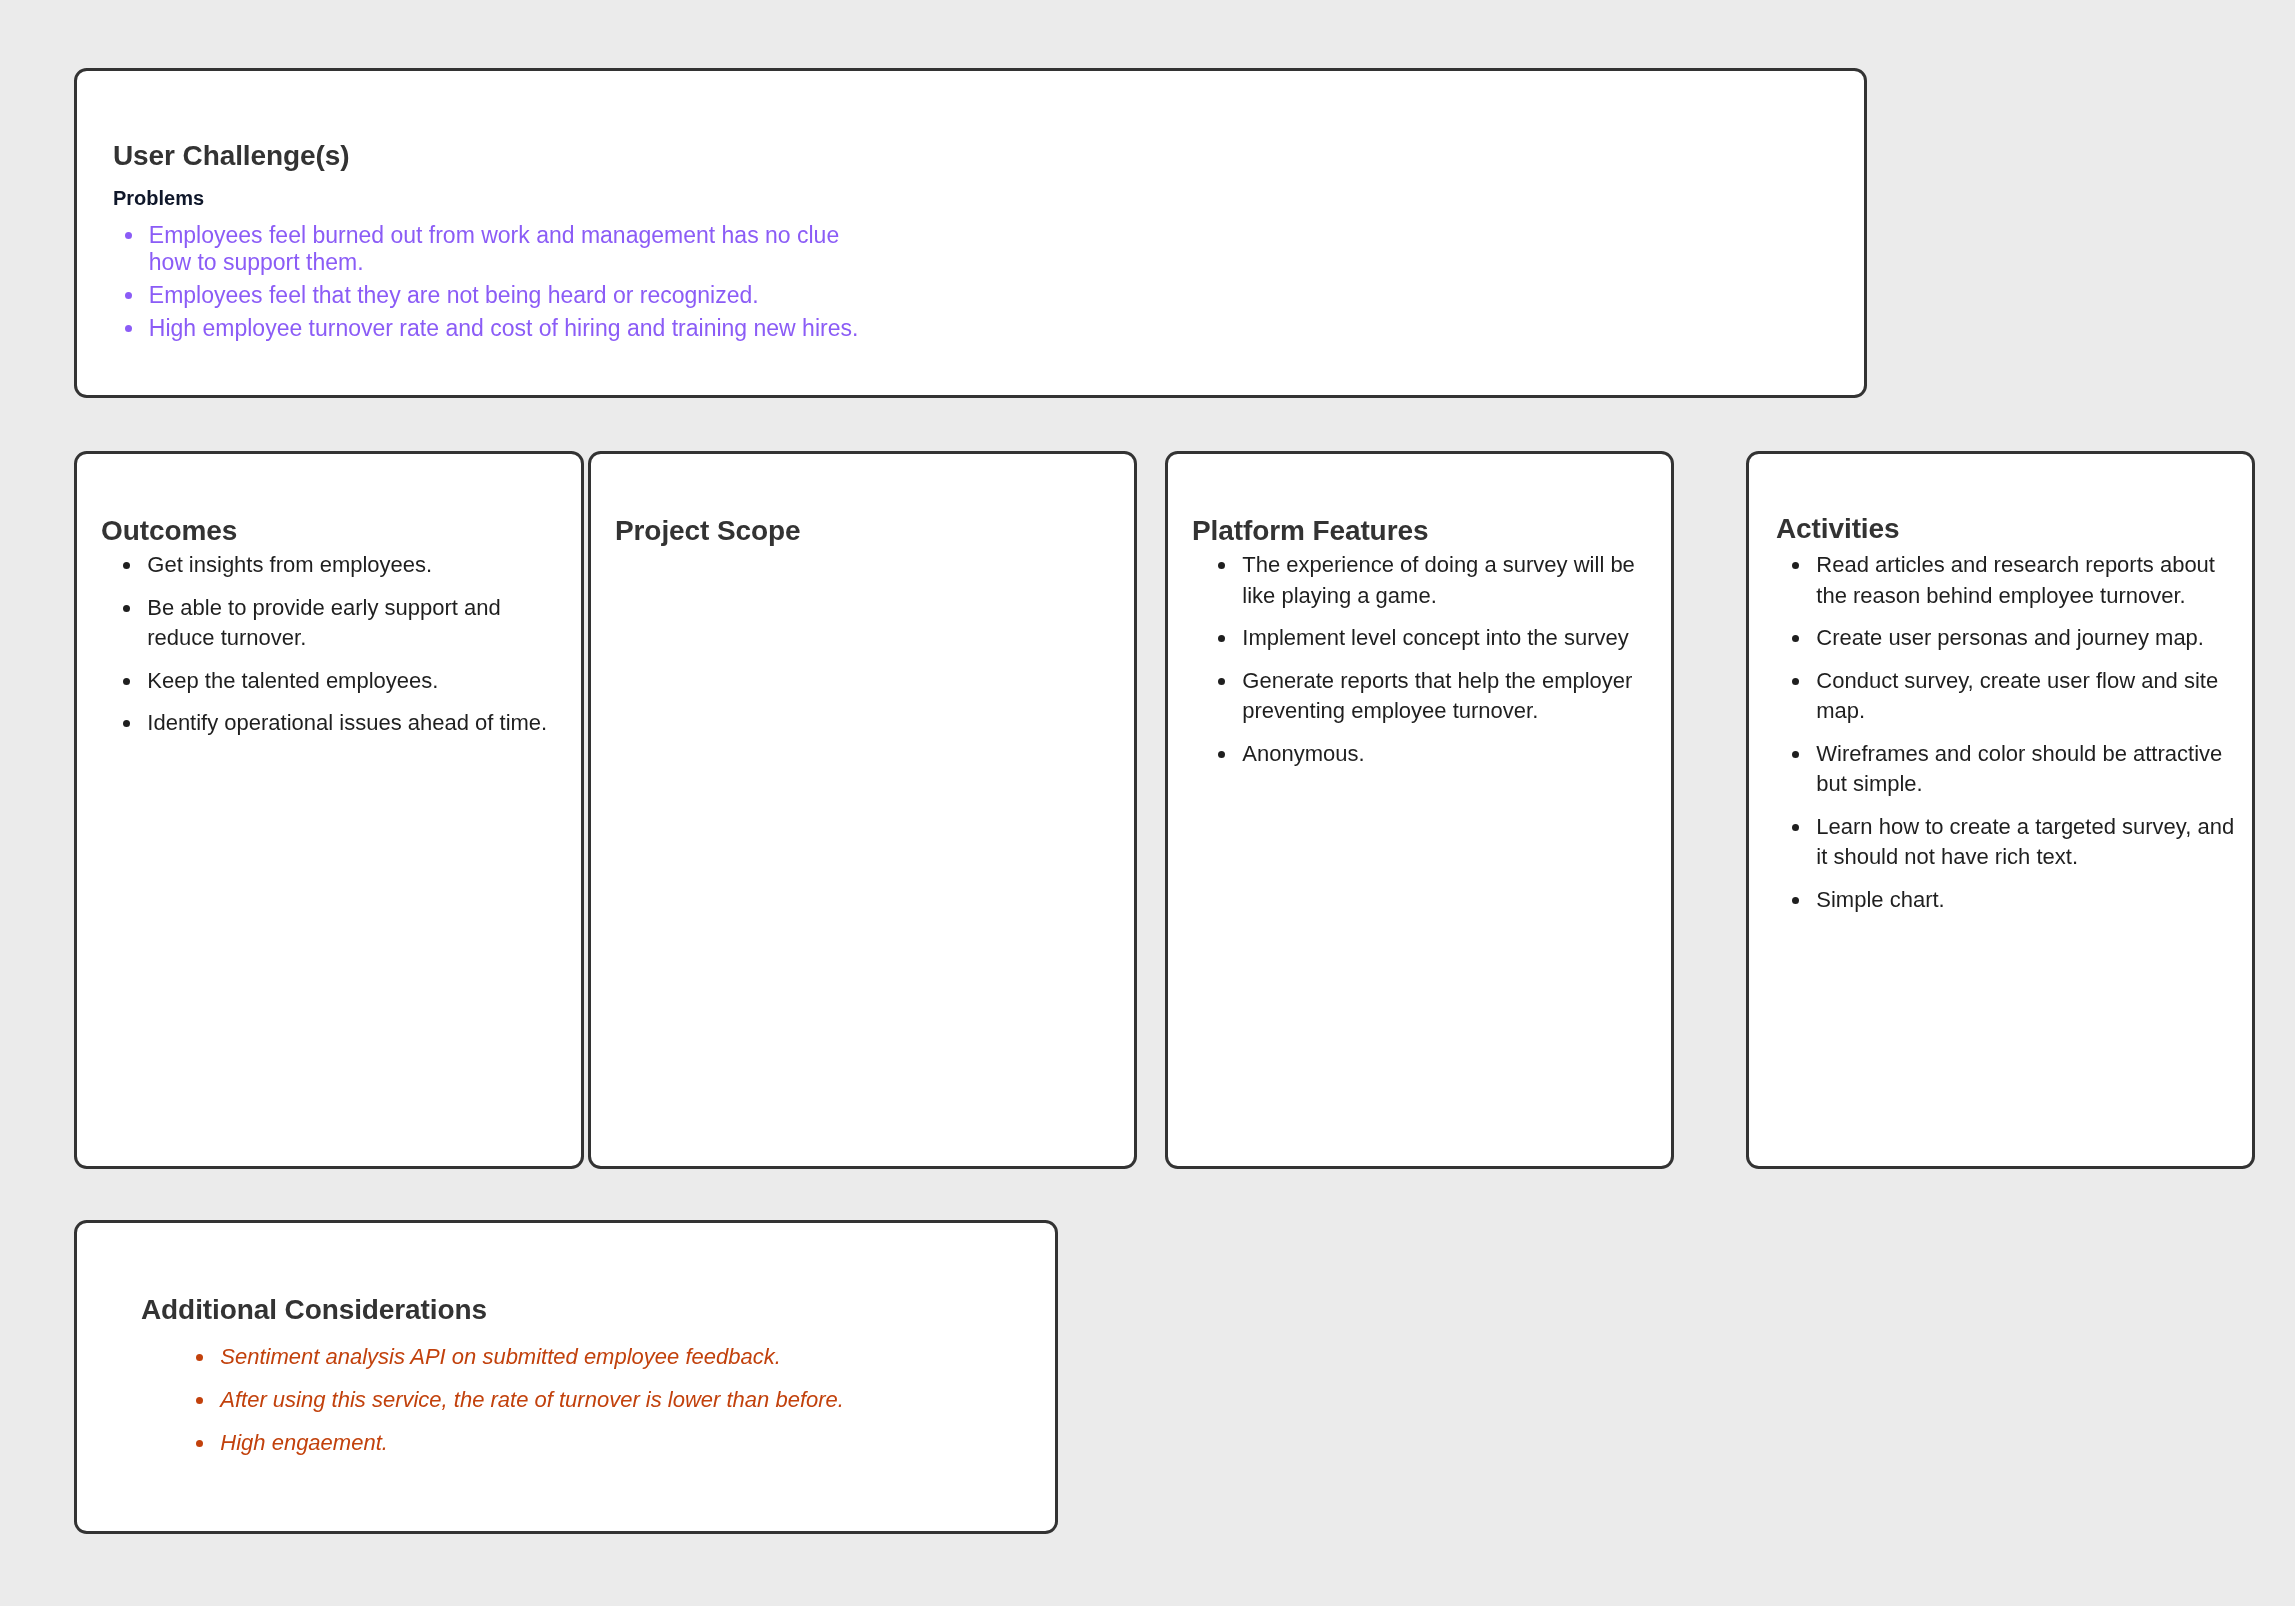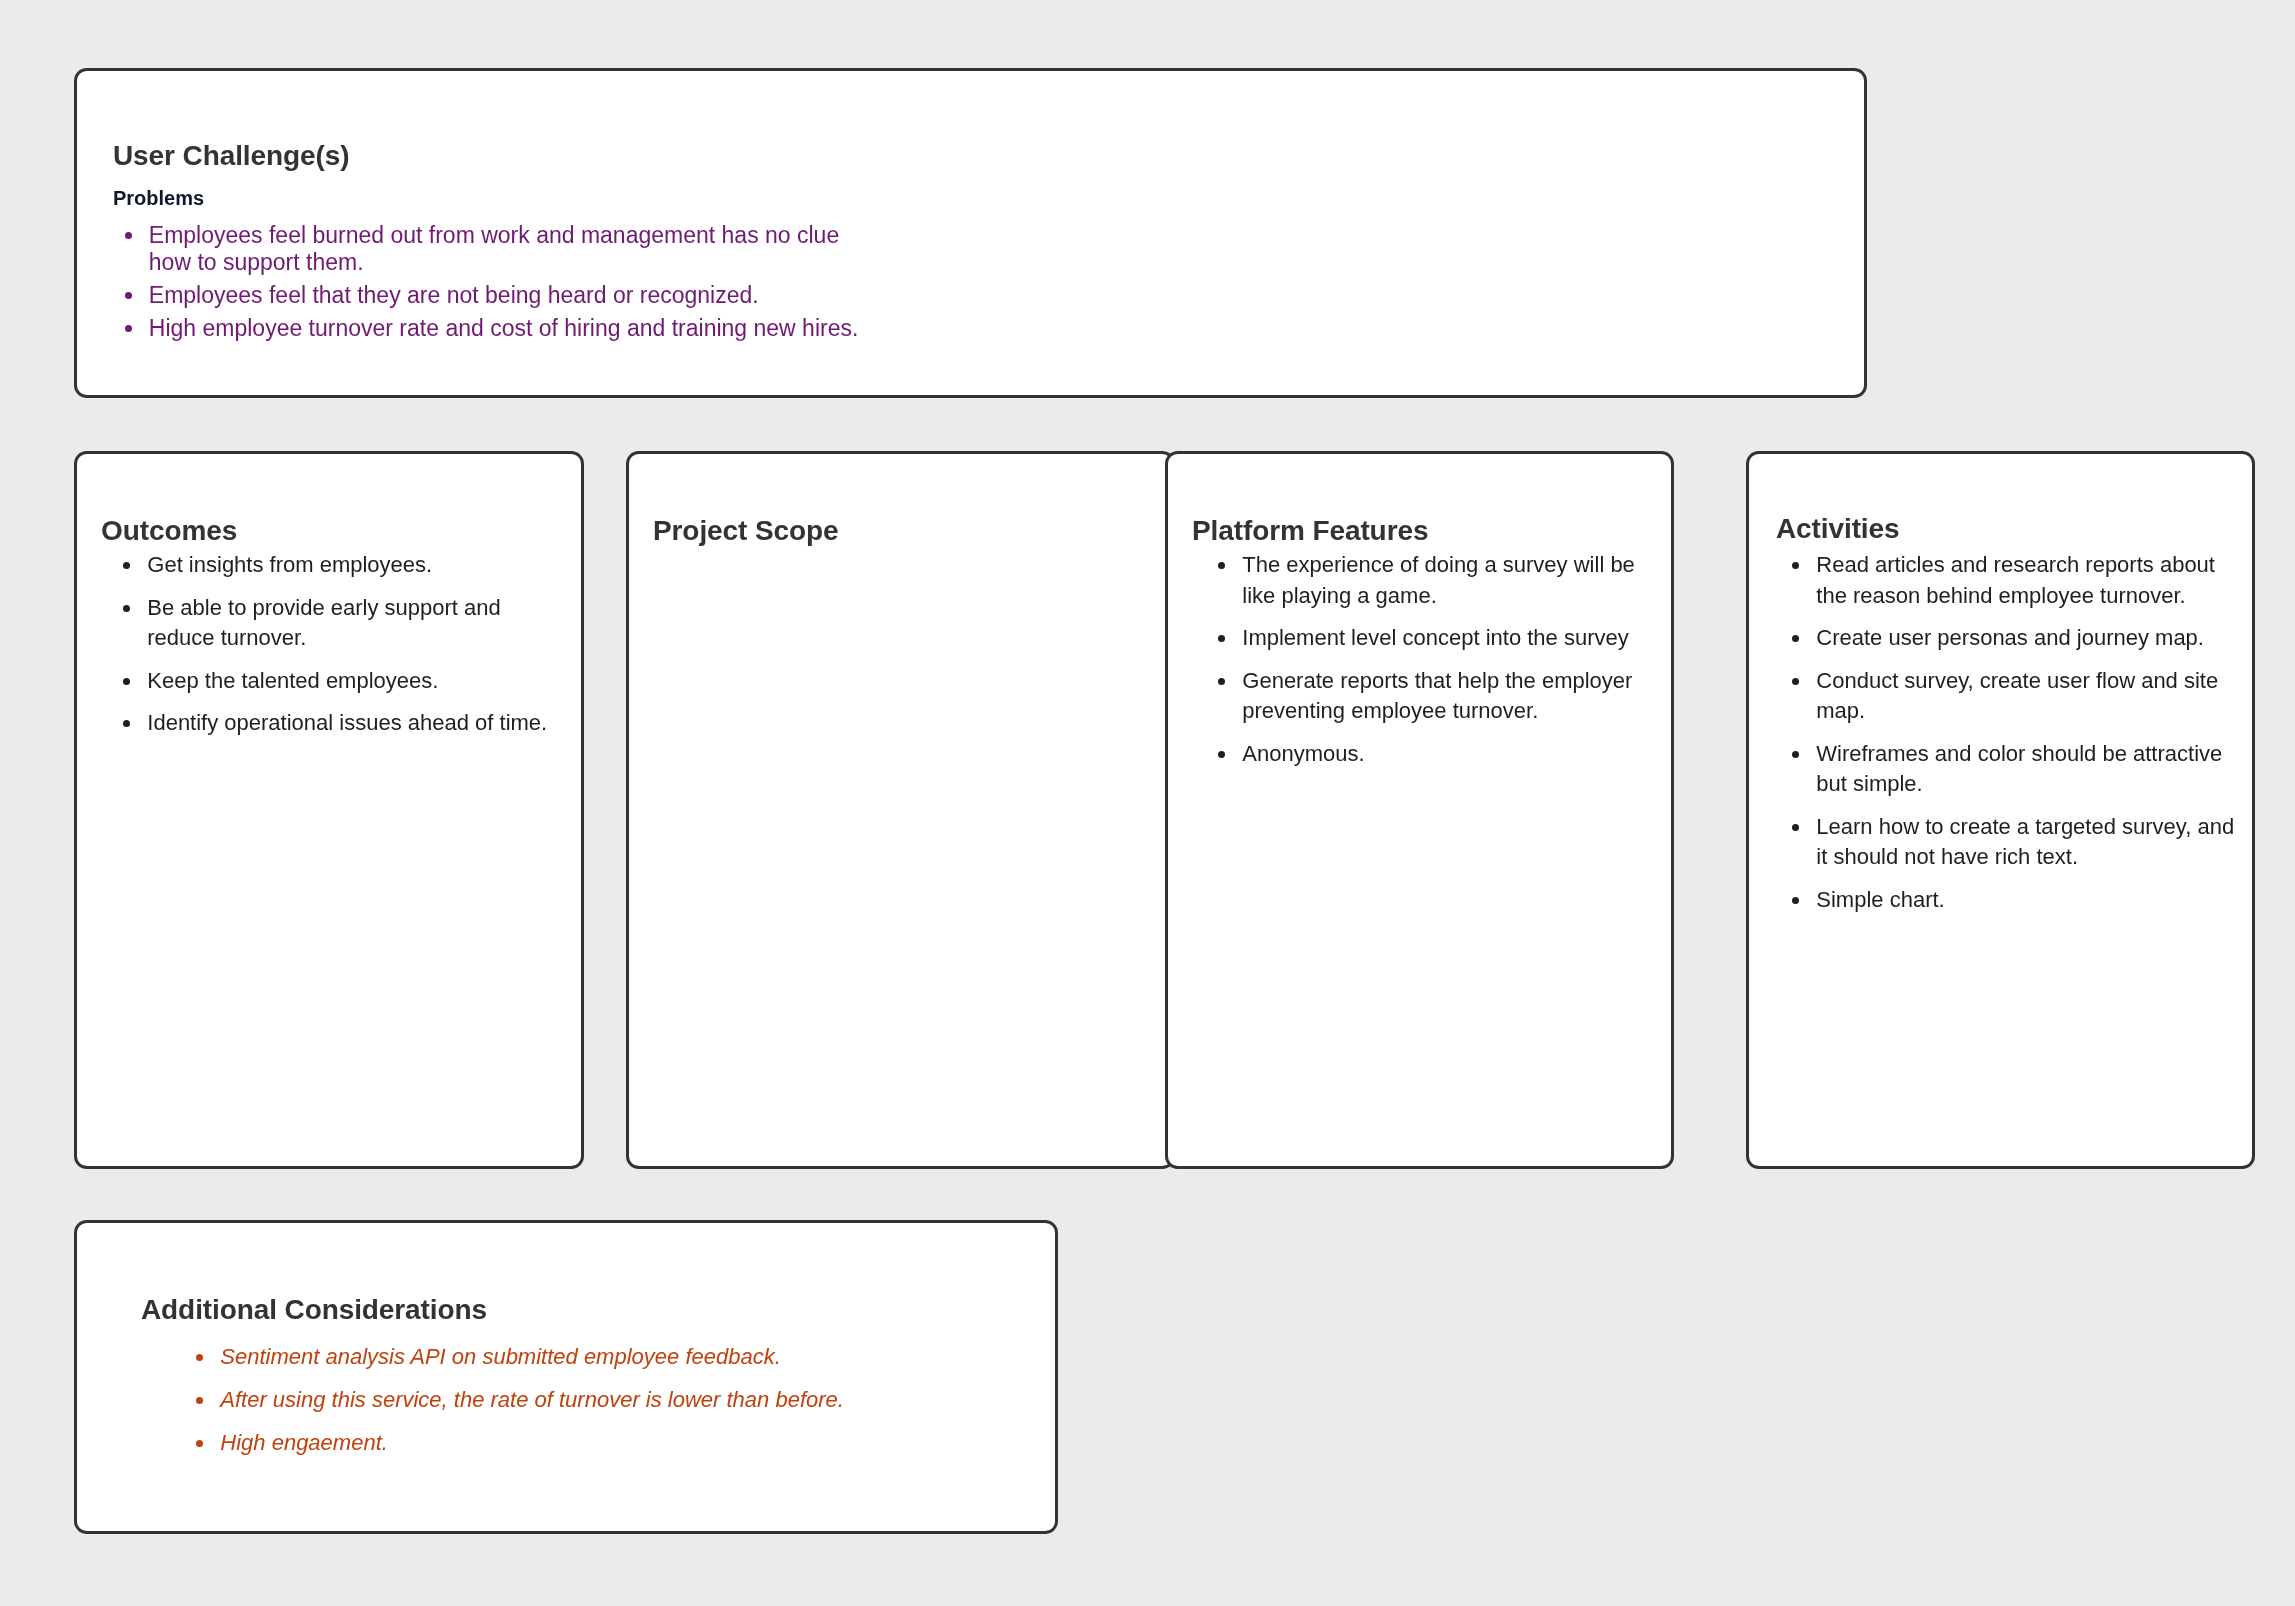--- a/index.html
+++ b/index.html
@@ -65,32 +65,32 @@
     margin: 0 0 10px 0;
   }
   .challenge-col ul {
     margin: 0;
     padding-left: 33px;
     list-style-type: disc;
   }
   .challenge-col ul li {
     font-size: 23px;
     line-height: 27px;
-    color: #701a75;
+    color: #8b5cf6;
     margin-bottom: 6.4px;
     padding-left: 2.8px;
   }
 
   
   .row-card {
     top: 451px;
     height: 718px;
   }
   #card-outcomes         { left: 74px;  width: 510px; }
-  #card-project-scope    { left: 626px;  width: 549px; }
+  #card-project-scope    { left: 588px;  width: 549px; }
   #card-platform-features{ left: 1165px; width: 509px; }
   #card-activities       { left: 1714px; width: 509px; margin-left: 32px; }
 
   .row-card .card-title {
     position: absolute;
     left: 24px;
     top: 37px;
     font-size: 28px;
     line-height: 34px;
   }

